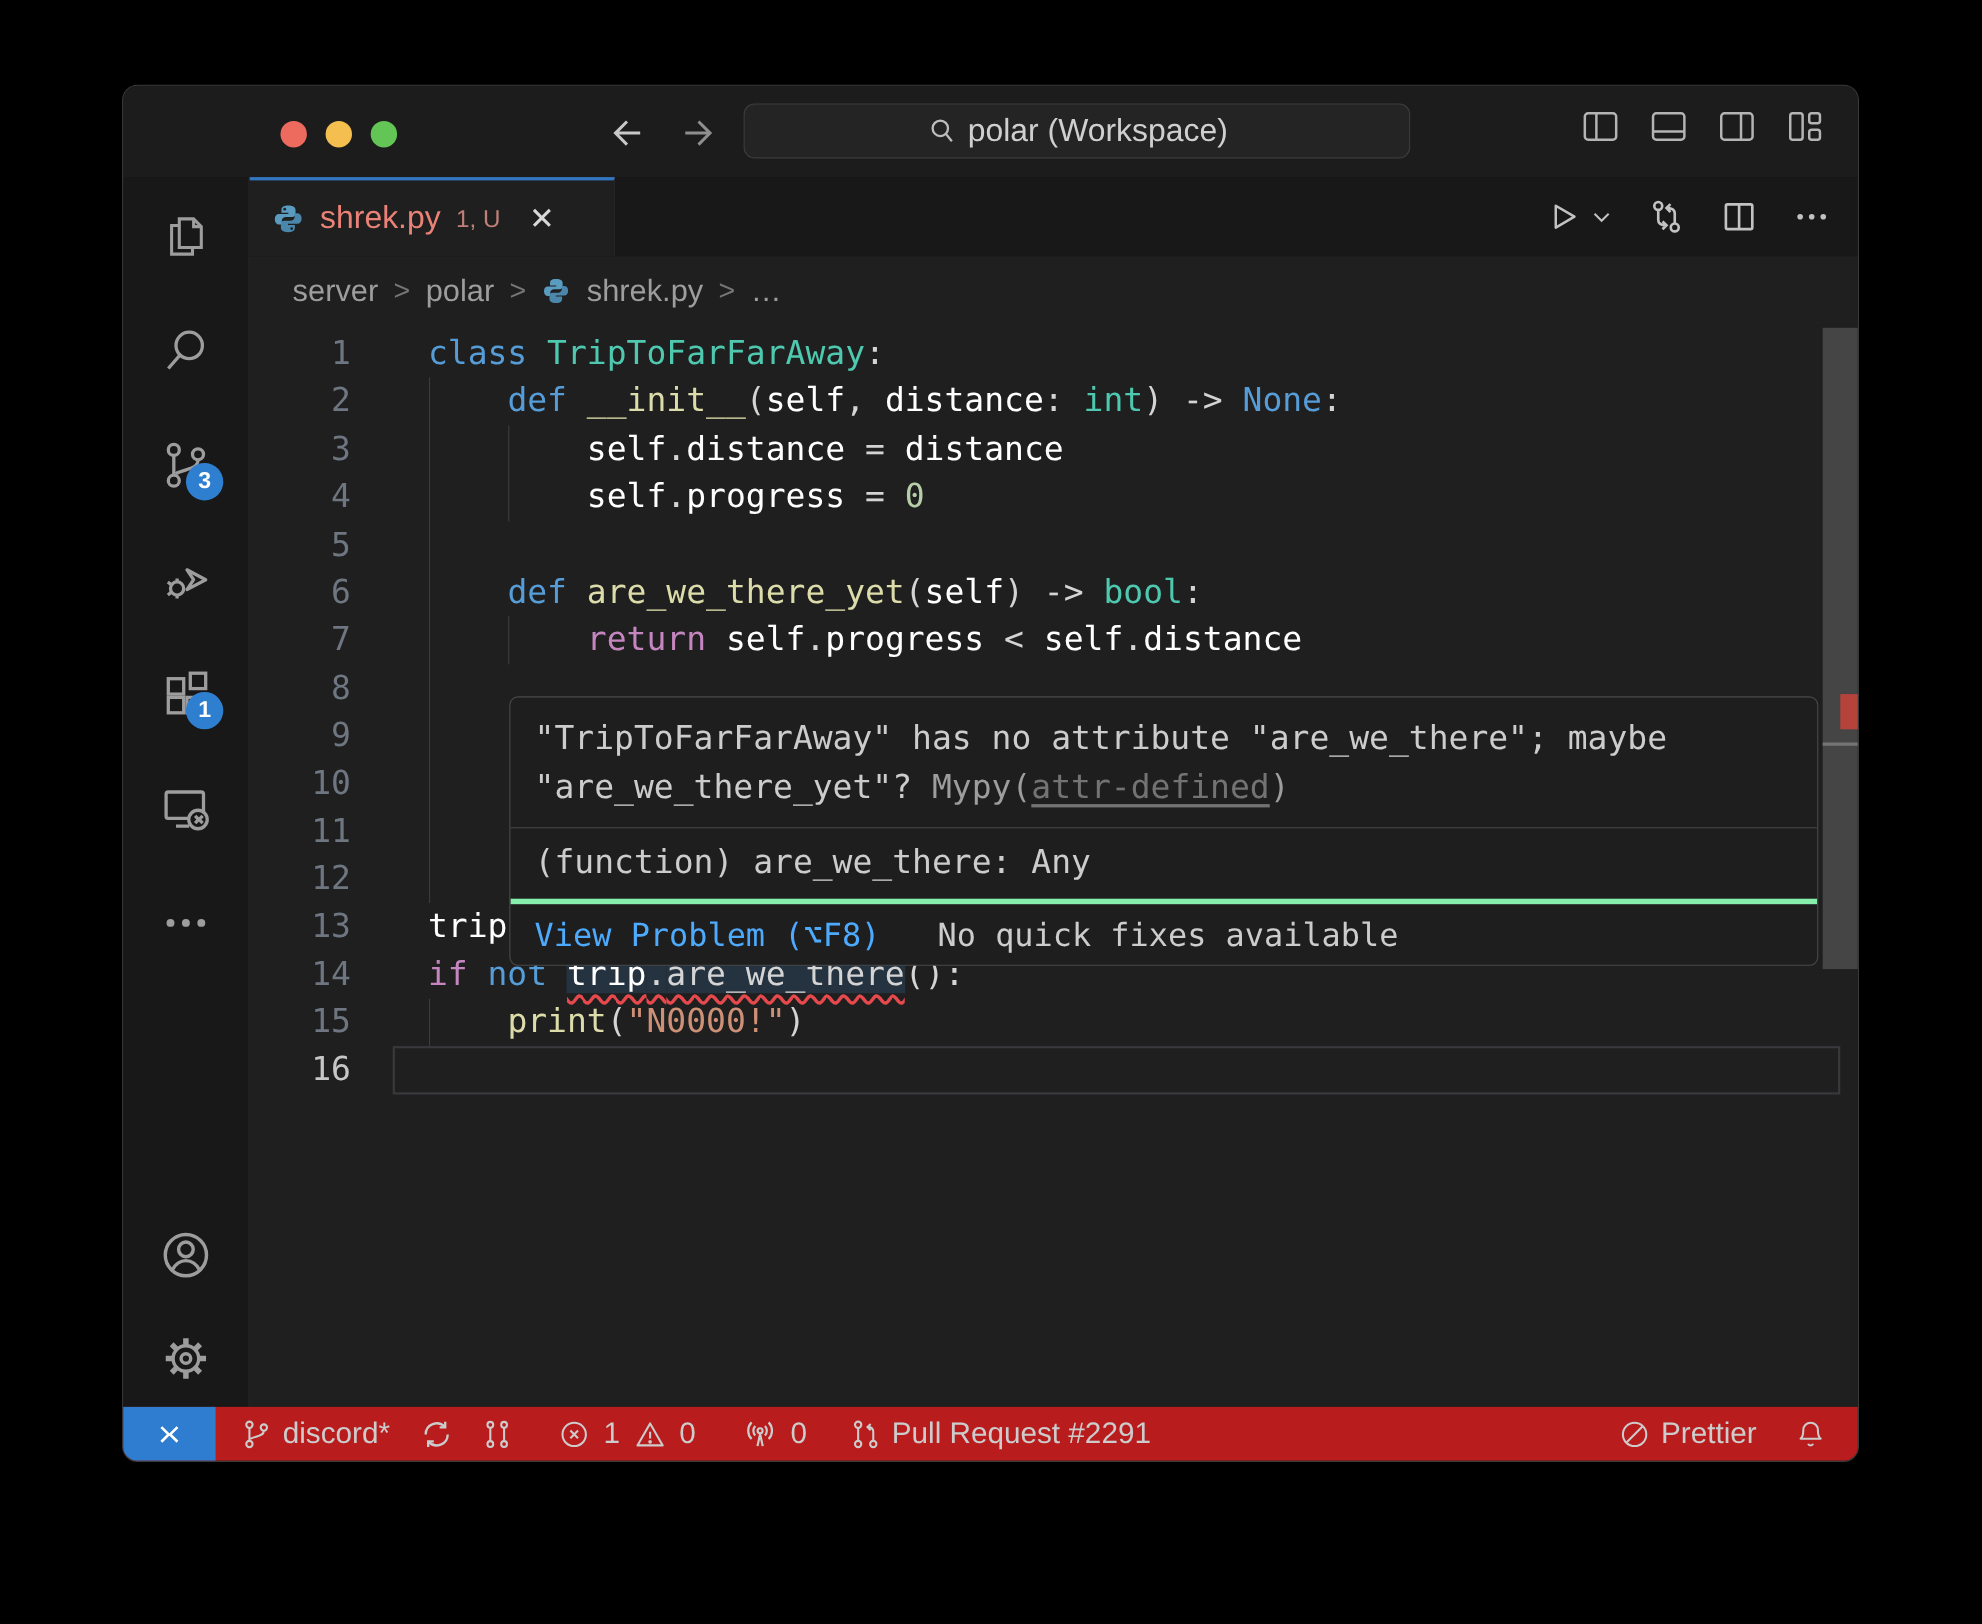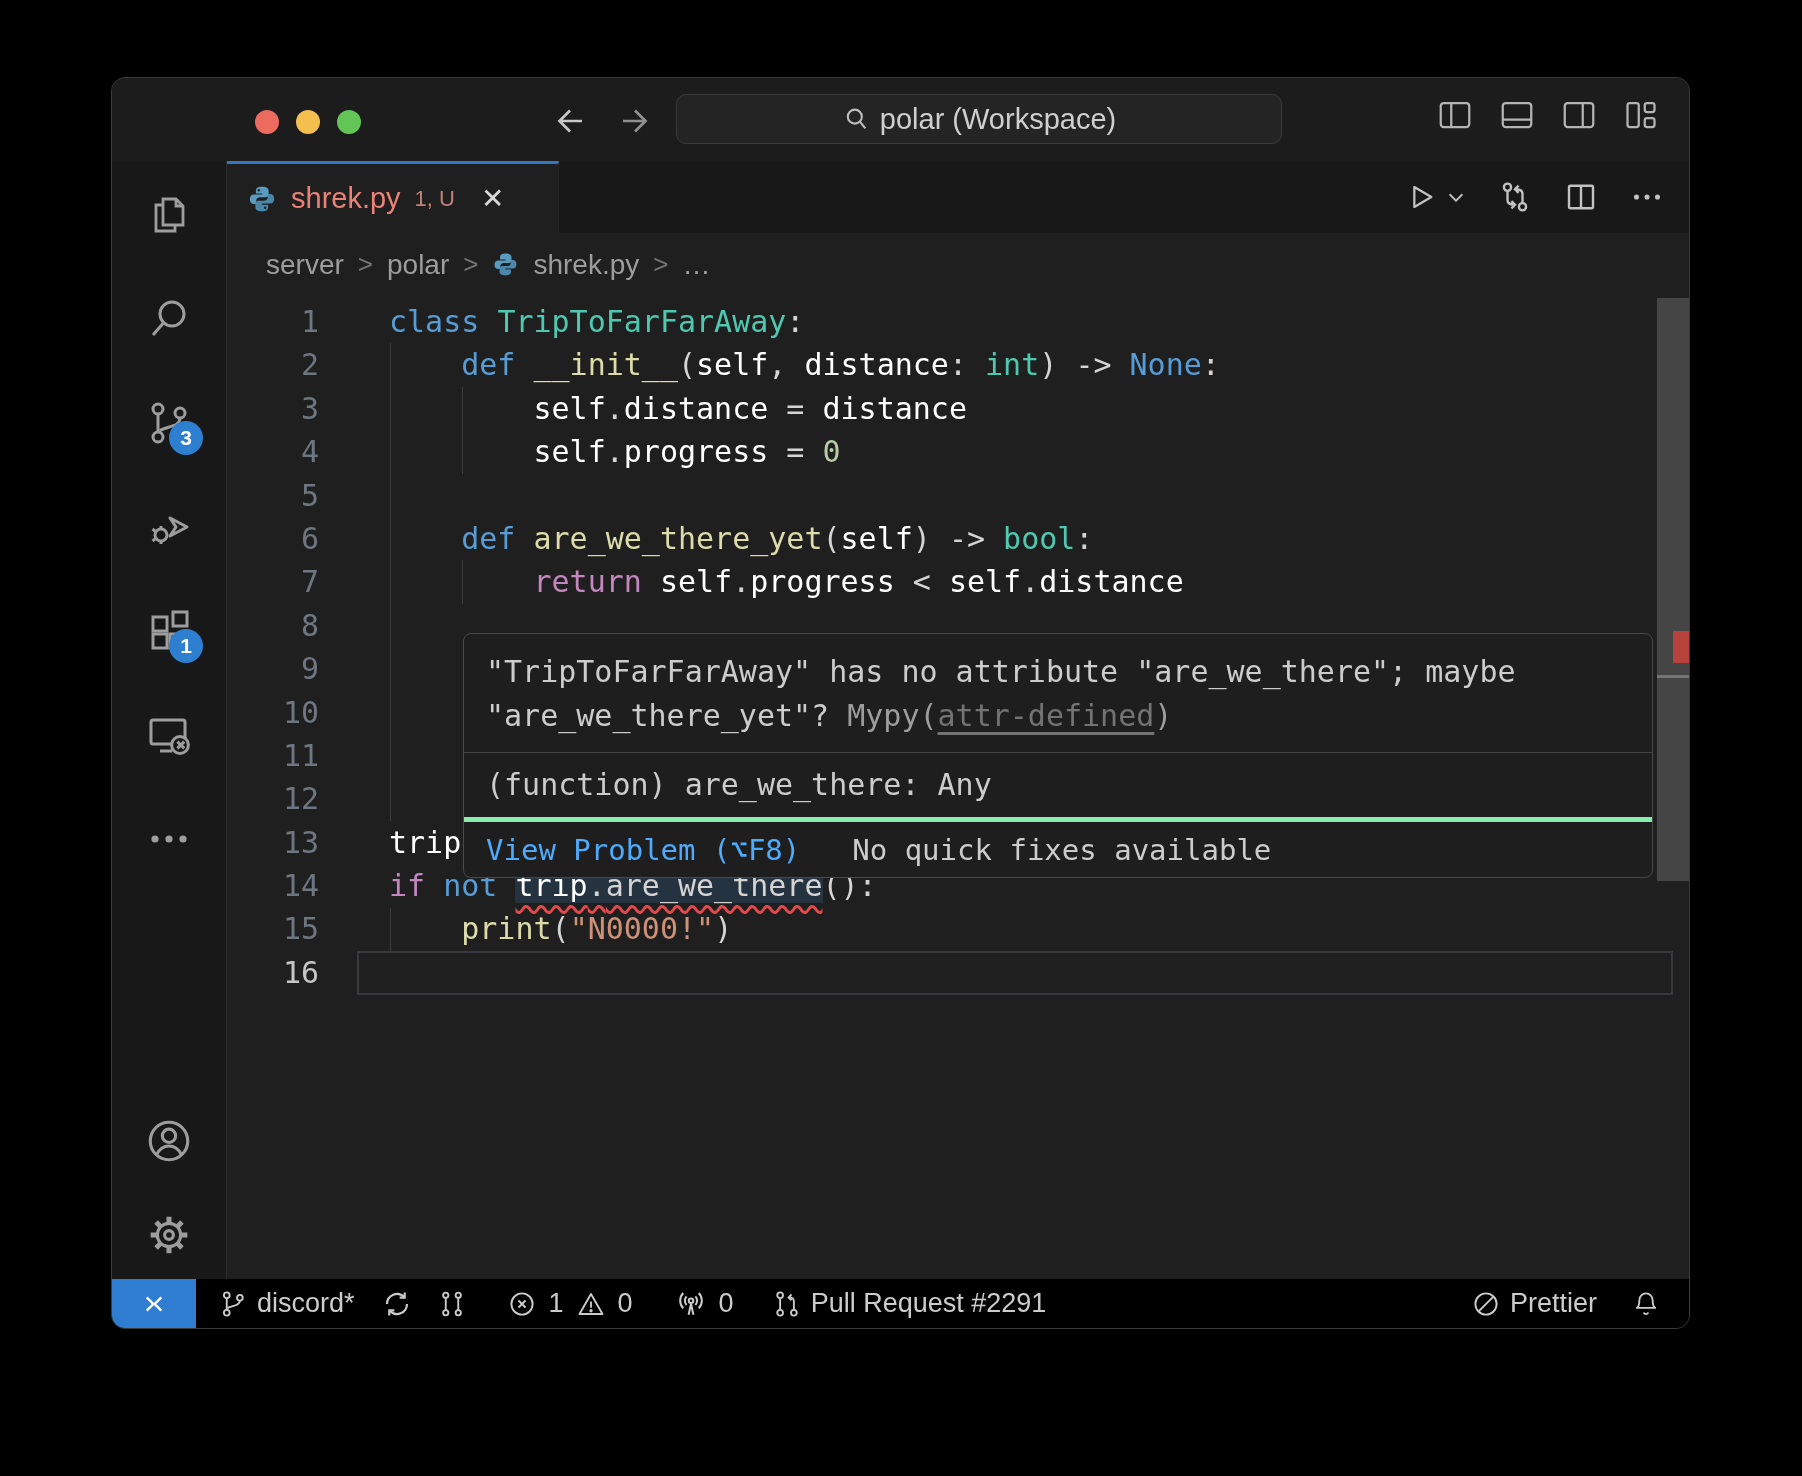--- a/index.html
+++ b/index.html
@@ -84,21 +84,21 @@
   .hover-dim { color:#9d9d9d; }
   .hover-link { color:#737373; text-decoration:underline; text-underline-offset:6px; }
   .hover-sig { padding:10px 22px; color:#cccccc; font-size:30px; line-height:44px;
                font-family:"DejaVu Sans Mono", monospace; border-bottom:5px solid #86efac; }
   .hover-status { height:55px; display:flex; align-items:center; padding:0 22px; gap:52px;
                   font-size:29px; }
   .view-problem { color:#4daafc; }
   .no-fixes { color:#cccccc; }
 
   
-  .statusbar { position:absolute; left:0; bottom:0; width:100%; height:49px; background:#000000;
+  .statusbar { position:absolute; left:0; bottom:0; width:100%; height:49px; background:#b91c1c;
                display:flex; align-items:center; color:#cccccc; font-size:27px; }
   .remote { width:84px; height:49px; background:#2e7dd1; display:flex; align-items:center;
             justify-content:center; }
   .sb-item { display:flex; align-items:center; gap:9px; }
   .sb-left { display:flex; align-items:center; margin-left:22px; }
   .sb-right { margin-left:auto; display:flex; align-items:center; gap:34px; padding-right:28px; }
   svg.ic { display:block; }
 </style>
 </head>
 <body>

